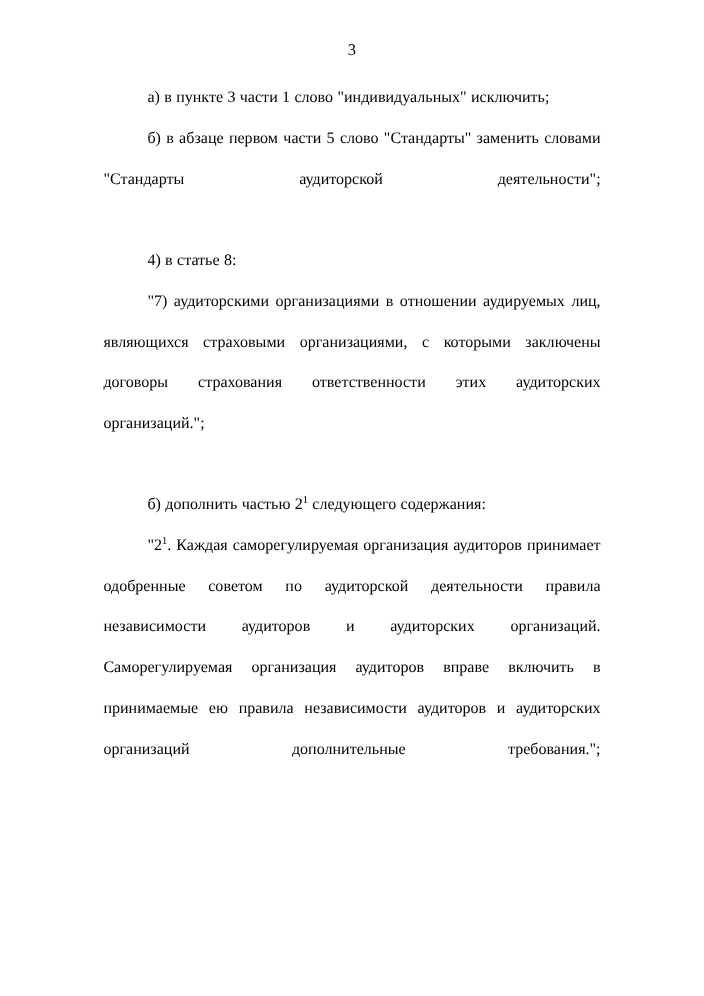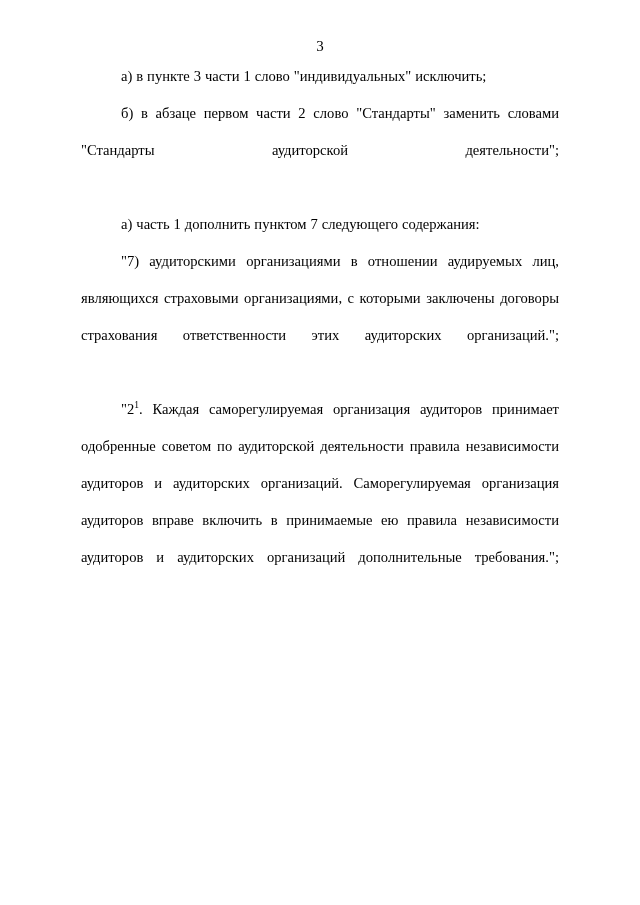--- a/index.html
+++ b/index.html
@@ -22,21 +22,21 @@
     overflow: hidden;
   }
   .page-number {
     text-align: center;
     font-size: 15px;
     margin-top: 38px;
     margin-bottom: 0;
     letter-spacing: 0.2px;
   }
   .body-text {
-    margin: 3px;
+    margin: 16px;
     padding: 0 78px 0 78px;
   }
   p.para {
     margin: 0 0 0 0;
     font-size: 14.6px;
     line-height: 37px;
     text-align: justify;
     text-justify: inter-word;
     text-indent: 40px;
     word-spacing: 0.3px;
@@ -60,27 +60,30 @@
 <body>
 
 <div class="page">
 
   <div class="page-number">3</div>
 
   <div class="body-text">
 
     <p class="para nostretch">а) в пункте 3 части 1 слово "индивидуальных" исключить;</p>
 
-    <p class="para">б) в абзаце первом части  2 слово "Стандарты" заменить словами "Стандарты аудиторской деятельности";</p>
+    <p class="para">б) в абзаце первом части  5 слово "Стандарты" заменить словами "Стандарты аудиторской деятельности";</p>
 
+    <p class="para nostretch">4) в статье 8:</p>
 
-    <p class="para nostretch">а) часть 1 дополнить пунктом 7 следующего содержания:</p>
 
     <p class="para">"7) аудиторскими организациями в отношении аудируемых лиц, являющихся страховыми организациями, с которыми заключены договоры страхования ответственности этих аудиторских организаций.";</p>
 
+    <p class="para nostretch">
+      <span>б) дополнить частью 2</span><sup>1</sup><span> следующего содержания:</span>
+    </p>
 
     <p class="para">
       <span>"2</span><sup>1</sup><span>. Каждая саморегулируемая организация аудиторов принимает одобренные советом по аудиторской деятельности правила независимости аудиторов и аудиторских организаций. Саморегулируемая организация аудиторов вправе включить в принимаемые ею правила независимости аудиторов и аудиторских организаций дополнительные требования.";</span>
     </p>
 
 
 
   </div>
 </div>
 

